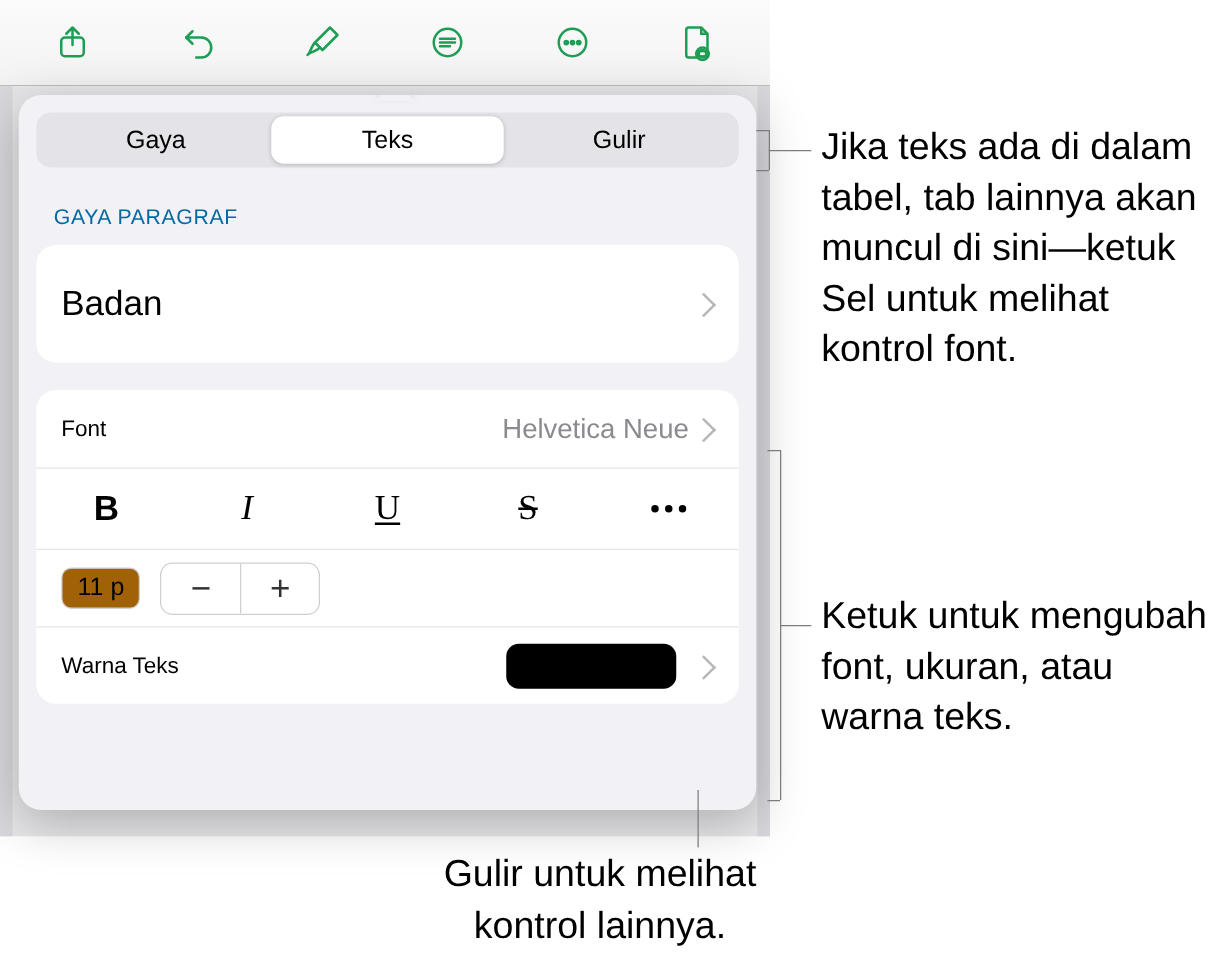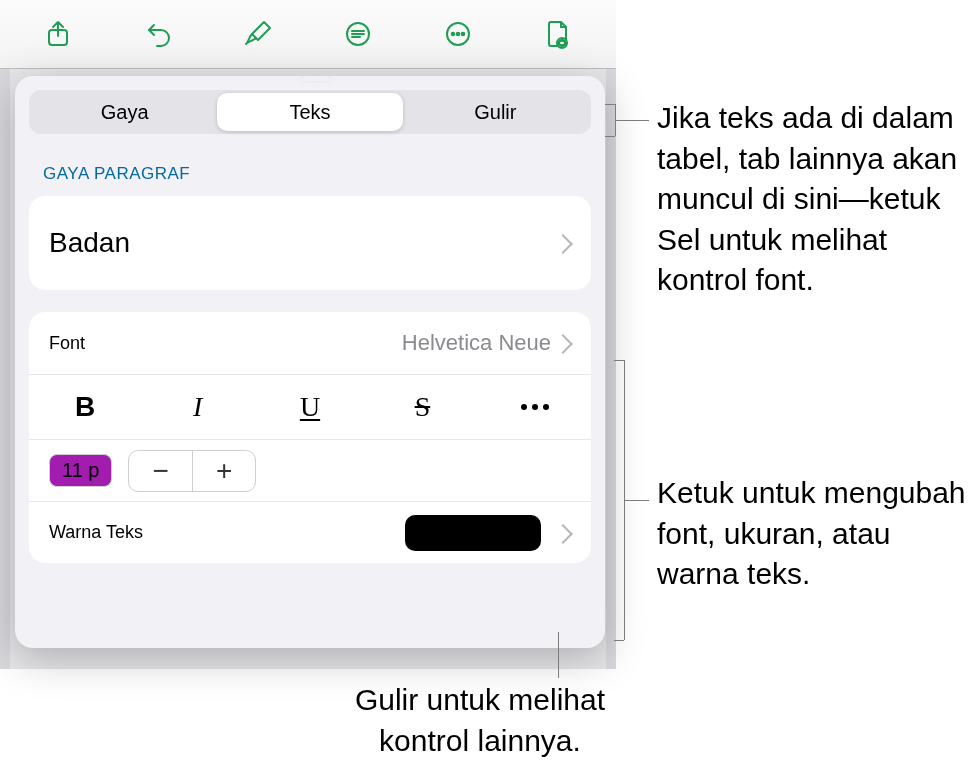--- a/index.html
+++ b/index.html
@@ -127,21 +127,21 @@
   .biusrow .fbtn.bold { font-weight:700; font-family: -apple-system, "Helvetica Neue", Helvetica,Arial,sans-serif; }
   .biusrow .fbtn.italic { font-style: italic; }
   .biusrow .fbtn.underline span{ text-decoration: underline; text-underline-offset:3px;}
   .biusrow .fbtn.strike span { text-decoration: line-through; }
   .more-dots { display:flex; gap:5px; }
   .more-dots .d { width:6px; height:6px; background:#000; border-radius:50%; }
   .size-box {
     border:1px solid #cfcfd3; border-radius:8px;
     padding:4px 12px;
     font-size:20px;
-    background:#a21caf;
+    background:#a16207;
     margin-right:16px;
   }
   .stepper {
     display:flex; border:1px solid #cfcfd3; border-radius:10px; overflow:hidden;
     height:42px; width:128px;
   }
   .stepper .sbtn {
     flex:1; display:flex; align-items:center; justify-content:center;
     font-size:28px; color:#333;
   }

